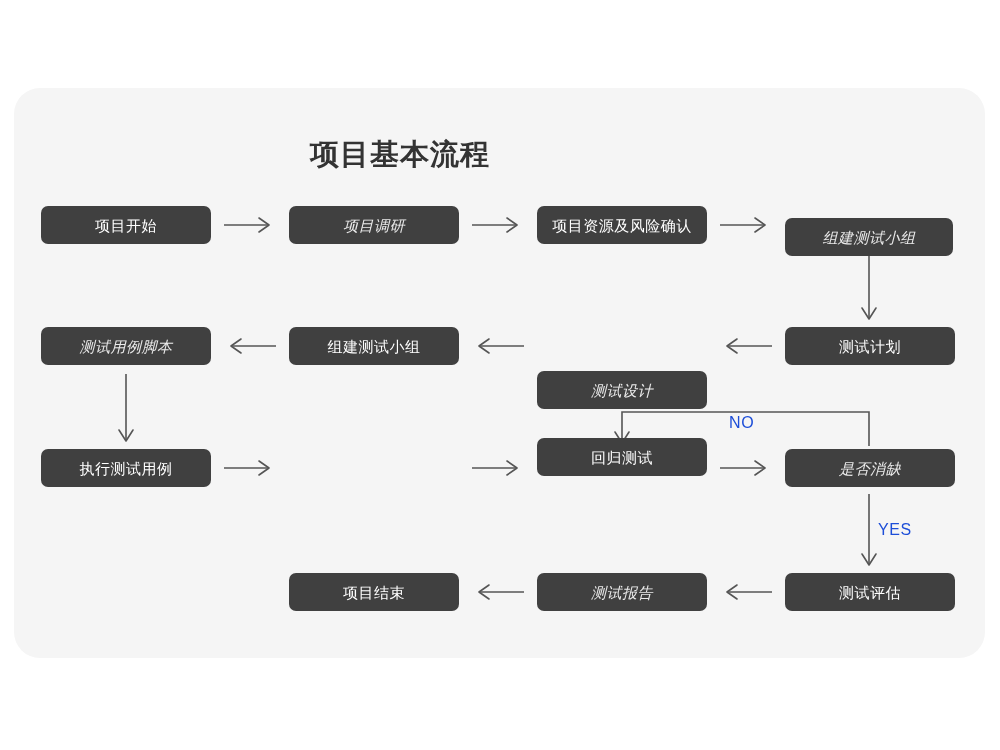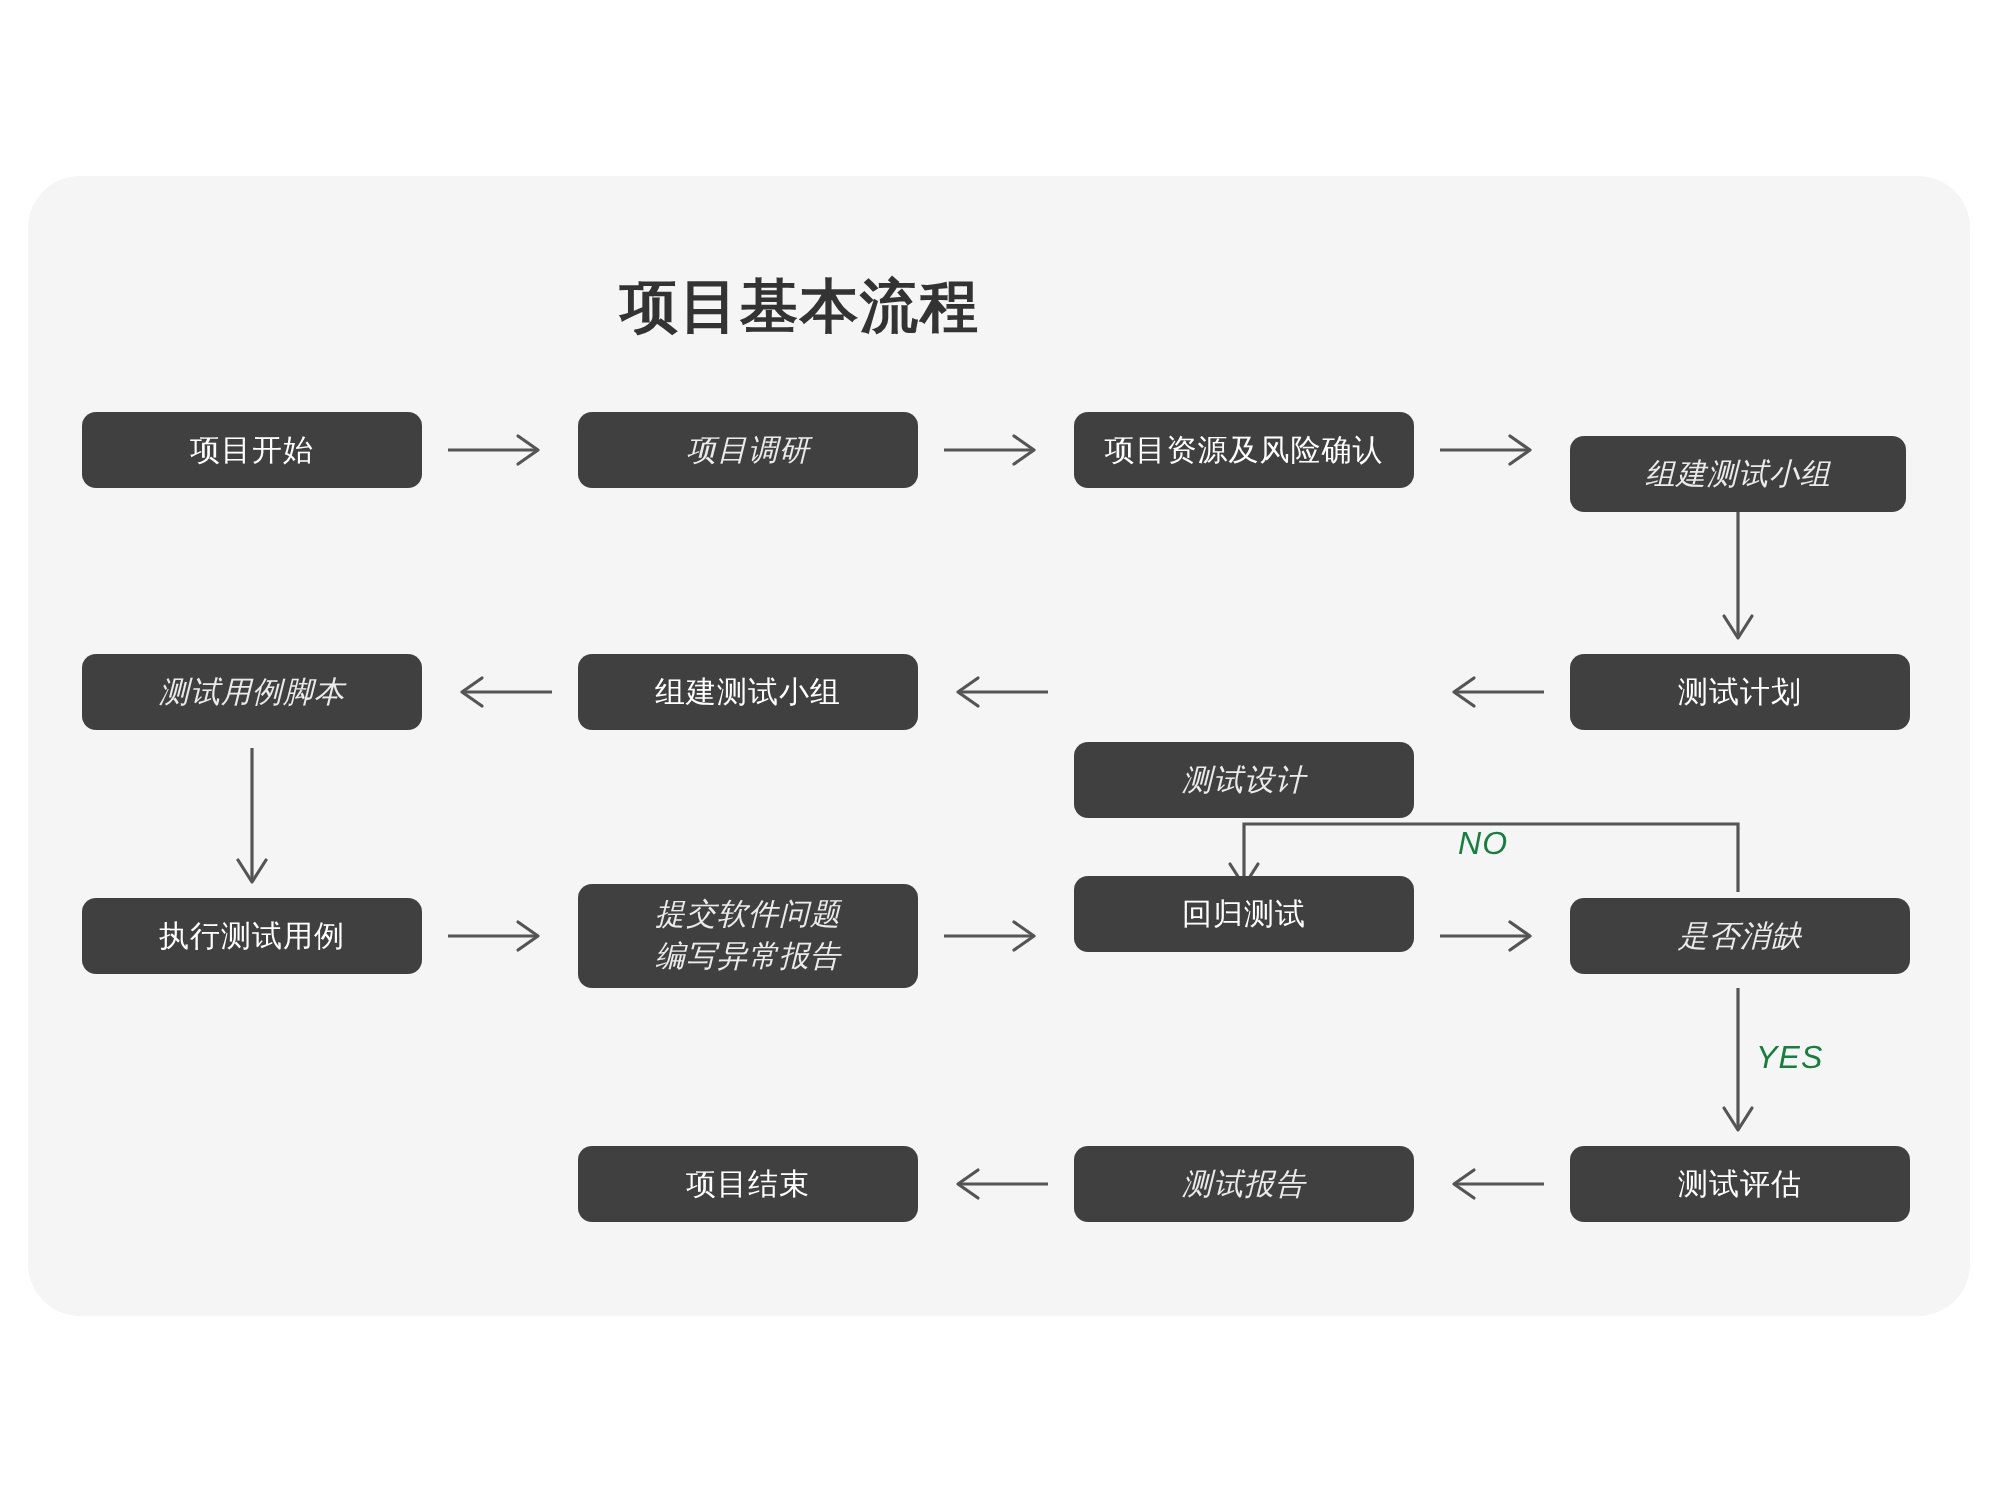--- a/index.html
+++ b/index.html
@@ -58,24 +58,23 @@
     color: #ffffff;
   }
   .node.gray {
     background: #404040;
     color: #ebebeb;
     font-style: italic;
   }
   .edge-label {
     position: absolute;
     font-size: 16px;
-    color: #15803d;
+    color: #1d4ed8;
     letter-spacing: 0.6px;
     user-select: none;
-    font-style: italic;
   }
   svg.connectors {
     position: absolute;
     left: 0;
     top: 0;
     width: 1000px;
     height: 750px;
     pointer-events: none;
   }
   svg.connectors path,
@@ -177,22 +176,20 @@
   <div class="node gray" style="left:289px; top:206px; width:170px; height:38px;">项目调研</div>
   <div class="node purple" style="left:537px; top:206px; width:170px; height:38px;">项目资源及风险确认</div>
   <div class="node gray" style="left:785px; top:218px; width:168px; height:38px;">组建测试小组</div>
 
   <div class="node gray" style="left:41px; top:327px; width:170px; height:38px;">测试用例脚本</div>
   <div class="node purple" style="left:289px; top:327px; width:170px; height:38px;">组建测试小组</div>
   <div class="node gray" style="left:537px; top:327px; width:170px; height:38px;margin-top:44px;">测试设计</div>
   <div class="node purple" style="left:785px; top:327px; width:170px; height:38px;">测试计划</div>
 
   <div class="node purple" style="left:41px; top:449px; width:170px; height:38px;">执行测试用例</div>
-  <div class="node gray" style="left:289px; top:442px; width:170px; height:52px;">提交软件问题
-编写异常报告</div>
   <div class="node purple" style="left:537px; top:438px; width:170px; height:38px;">回归测试</div>
   <div class="node gray" style="left:785px; top:449px; width:170px; height:38px;">是否消缺</div>
 
   <div class="node purple" style="left:289px; top:573px; width:170px; height:38px;">项目结束</div>
   <div class="node gray" style="left:537px; top:573px; width:170px; height:38px;text-align:center;">测试报告</div>
   <div class="node purple" style="left:785px; top:573px; width:170px; height:38px;">测试评估</div>
 
   <div class="edge-label" style="left:729px; top:414px;">NO</div>
   <div class="edge-label" style="left:878px; top:521px;">YES</div>
 

